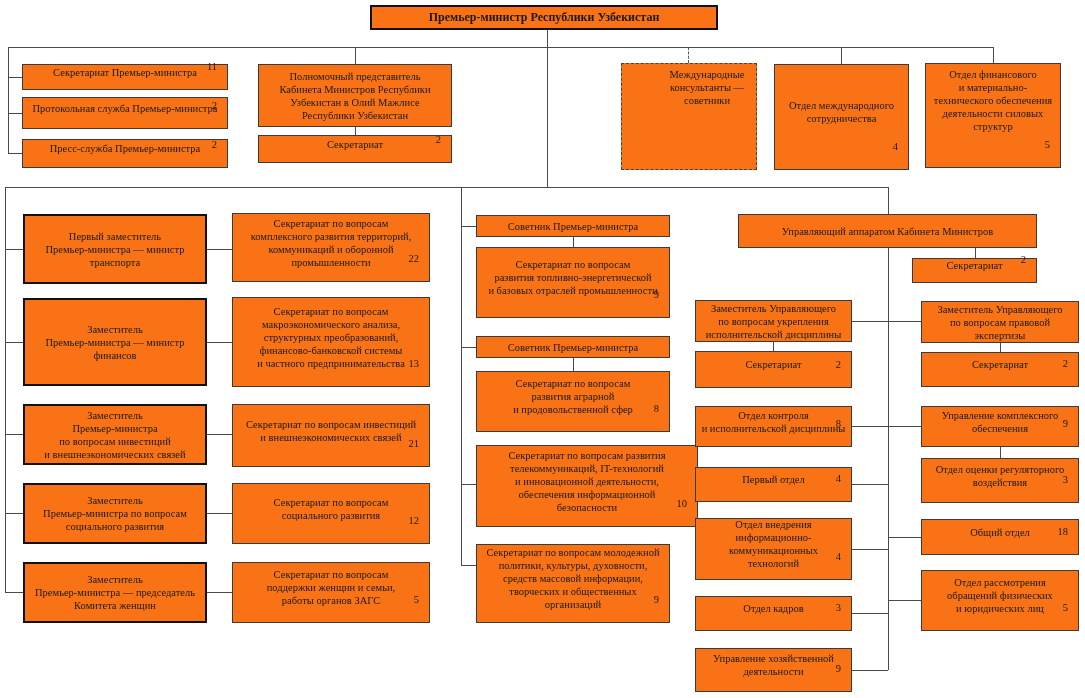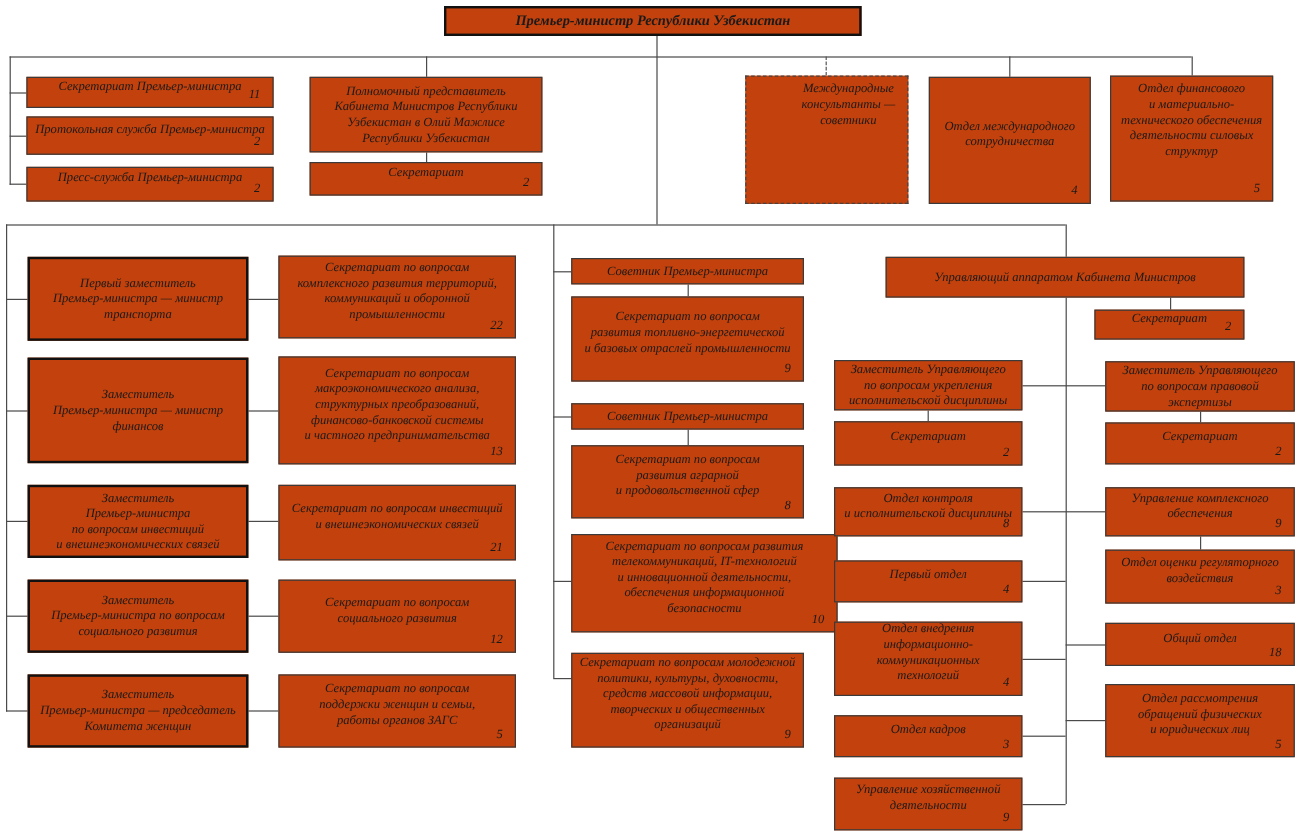--- a/index.html
+++ b/index.html
@@ -1,22 +1,22 @@
 <!DOCTYPE html>
 <html><head>
 <meta charset="utf-8">
 <style>
   html,body{margin:0;padding:0;background:#fff;}
   #canvas{position:relative;width:1085px;height:698px;background:#fff;
           font-family:"Liberation Serif","DejaVu Serif",serif;color:#1a1a1a;overflow:hidden;}
-  .box{position:absolute;box-sizing:border-box;background:#c2410c;border:1px solid #3a3a3a;
+  .box{position:absolute;box-sizing:border-box;background:#f97316;border:1px solid #3a3a3a;
        display:flex;align-items:center;justify-content:center;text-align:center;
-       font-size:10.5px;line-height:13px;z-index:2;padding:2px 4px 12px 4px;font-style:italic;}
+       font-size:10.5px;line-height:13px;z-index:2;padding:2px 4px 12px 4px;}
   .box .t{white-space:pre-line;width:100%;}
-  .box .n{position:absolute;right:10px;bottom:3px;font-size:10.5px;}
+  .box .n{position:absolute;right:10px;bottom:16px;font-size:10.5px;}
   .box.nopad{padding-bottom:2px;}
   .box.topalign{align-items:flex-start;padding-top:4px;}
   .box.bold{border:2px solid #111;}
   .box.dashed{border:1px dashed #444;padding-left:40px;}
   .box.title{font-weight:bold;font-size:12px;}
   .ln{position:absolute;z-index:1;}
   .ln.h{height:0;border-top:1px solid #4a4a4a;}
   .ln.v{width:0;border-left:1px solid #4a4a4a;}
   .ln.v.dot{border-left:1px dashed #555;}
 </style>

